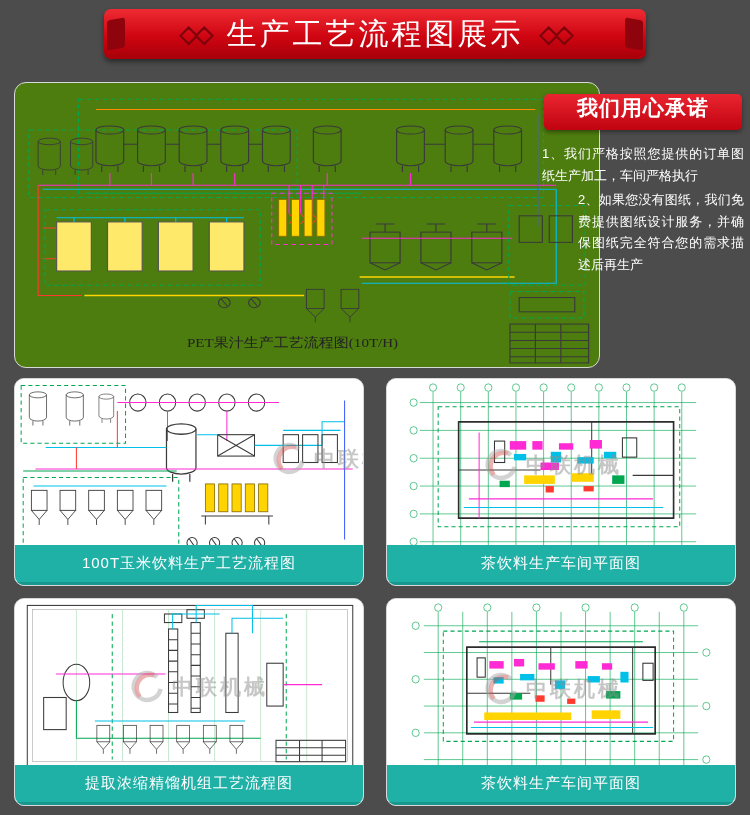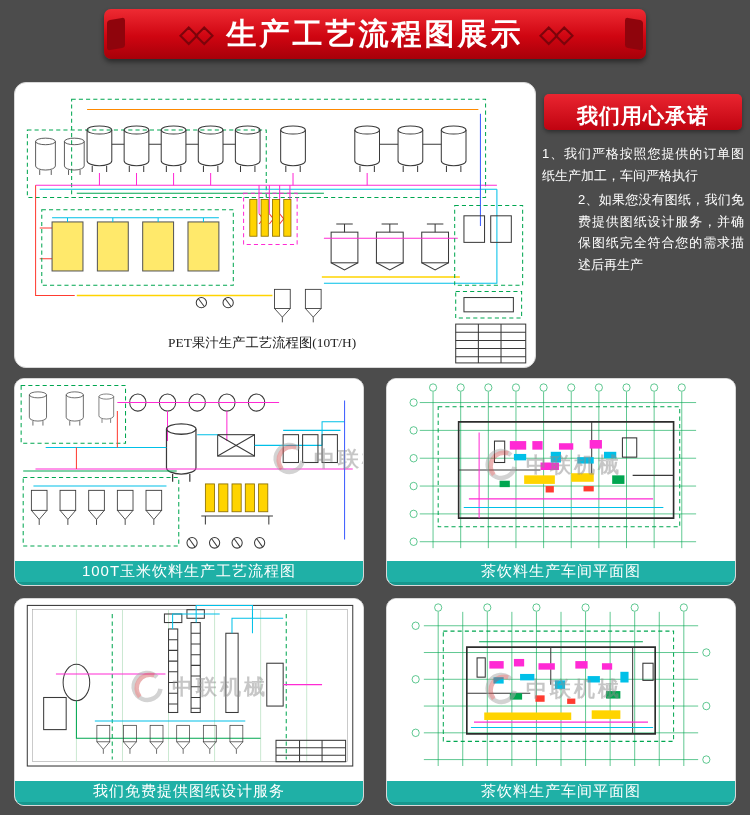--- a/index.html
+++ b/index.html
@@ -8,46 +8,46 @@
   .page { position:relative; width:750px; height:815px; background:#4c4c4c; overflow:hidden; }
 
   
   .banner { position:absolute; left:104px; top:9px; width:542px; height:50px;
     background:linear-gradient(180deg,#ee2b33 0%,#cf0511 55%,#a70009 100%);
     border-radius:7px; display:flex; align-items:center; justify-content:center; gap:16px;
     box-shadow:0 3px 5px rgba(0,0,0,.45); }
   .banner::before,.banner::after { content:""; position:absolute; top:10px; width:18px; height:30px; background:#8f040c; }
   .banner::before { left:3px; transform:skewY(-10deg); border-radius:3px; }
   .banner::after  { right:3px; transform:skewY(10deg); border-radius:3px; }
-  .banner-title { color:#ffffff; font-size:30px; font-weight:bold; letter-spacing:3px; line-height:1; z-index:1; }
+  .banner-title { color:#ffffff; font-size:30px; font-weight:normal; letter-spacing:3px; line-height:1; z-index:1; }
   .ornament { color:#7c040b; font-size:24px; font-weight:bold; letter-spacing:-3px; z-index:1; }
 
   
-  .main-card { position:absolute; left:14px; top:82px; width:522px; height:286px;
-    background:#ffffff; border:1px solid #d8d8d8; border-radius:12px; overflow:hidden; }
+  .main-card { position:absolute; left:14px; top:82px; width:586px; height:286px;
+    background:#4d7c0f; border:1px solid #d8d8d8; border-radius:12px; overflow:hidden; }
   .main-card svg.diagram { display:block; width:100%; height:100%; }
 
   .gallery-card { position:absolute; width:350px; height:208px; background:#ffffff;
     border:1px solid #d8d8d8; border-radius:10px; overflow:hidden; }
   .card-corn    { left:14px;  top:378px; }
   .card-tea1    { left:386px; top:378px; }
   .card-extract { left:14px;  top:598px; }
   .card-tea2    { left:386px; top:598px; }
   .img-area { position:absolute; left:0; top:0; right:0; bottom:24px; background:#fff; }
   .img-area svg.diagram { display:block; width:100%; height:100%; }
-  .caption { position:absolute; left:0; right:0; bottom:0; height:24px; background:#1fb0a6;
+  .caption { position:absolute; left:0; right:0; bottom:0; height:40px; background:#1fb0a6;
     border-bottom:3px solid #17978d; color:#ffffff; font-size:15px;
     display:flex; align-items:center; justify-content:center; letter-spacing:1px; }
 
   
   .promise { position:absolute; left:542px; top:94px; width:202px; }
   .promise-badge { width:198px; height:36px; margin:0 auto;
     background:linear-gradient(180deg,#ea2530,#c00310); border-radius:5px;
     color:#fff; font-size:21px; font-weight:bold; letter-spacing:1px;
-    display:flex; align-items:flex-end; justify-content:center;
+    display:flex; align-items:flex-start; justify-content:center;
     box-shadow:0 2px 4px rgba(0,0,0,.4); }
   .promise-text { margin-top:13px; color:#ffffff; font-size:13px; line-height:1.66; text-align:justify; }
   .promise-text p + p { margin-top:3px;margin-left:36px; }
 
   
   .watermark { position:absolute; display:flex; align-items:center; gap:7px; opacity:.5; pointer-events:none; }
   .wm-logo { width:36px; height:36px; flex:0 0 auto; }
   .wm-text { color:#8f8f8f; font-size:21px; font-weight:bold; letter-spacing:3px; white-space:nowrap; }
   .wm-corn    { left:256px; top:62px; }
   .wm-tea1    { left:96px;  top:68px; }
@@ -335,21 +335,21 @@
         </g>
       </svg>
       <div class="watermark wm-extract">
         <svg class="wm-logo" viewBox="0 0 40 40">
           <path d="M31 9 A15 15 0 1 0 35 22" fill="none" stroke="#a8a8a8" stroke-width="5"></path>
           <path d="M12 31 A15 15 0 0 1 28 7" fill="none" stroke="#cf4a4a" stroke-width="5" opacity=".85"></path>
         </svg>
         <span class="wm-text">中联机械</span>
       </div>
     </div>
-    <figcaption class="caption">我们免费提供图纸设计服务</figcaption>
+    <figcaption class="caption">提取浓缩精馏机组工艺流程图</figcaption>
   </figure>
 
   <figure class="gallery-card card-tea2">
     <div class="img-area">
       <svg class="diagram" viewBox="0 0 340 170" preserveAspectRatio="none">
         <path class="grid" d="M50 12V156M74 12V156M98 12V156M122 12V156M146 12V156M170 12V156M194 12V156M218 12V156M242 12V156M266 12V156M290 12V156"></path>
         <path class="grid" d="M36 25H304M36 50H304M36 75H304M36 100H304M36 125H304M36 150H304"></path>
         <g class="grid">
           <circle cx="50" cy="8" r="3.5"></circle>
             <circle cx="98" cy="8" r="3.5"></circle>

